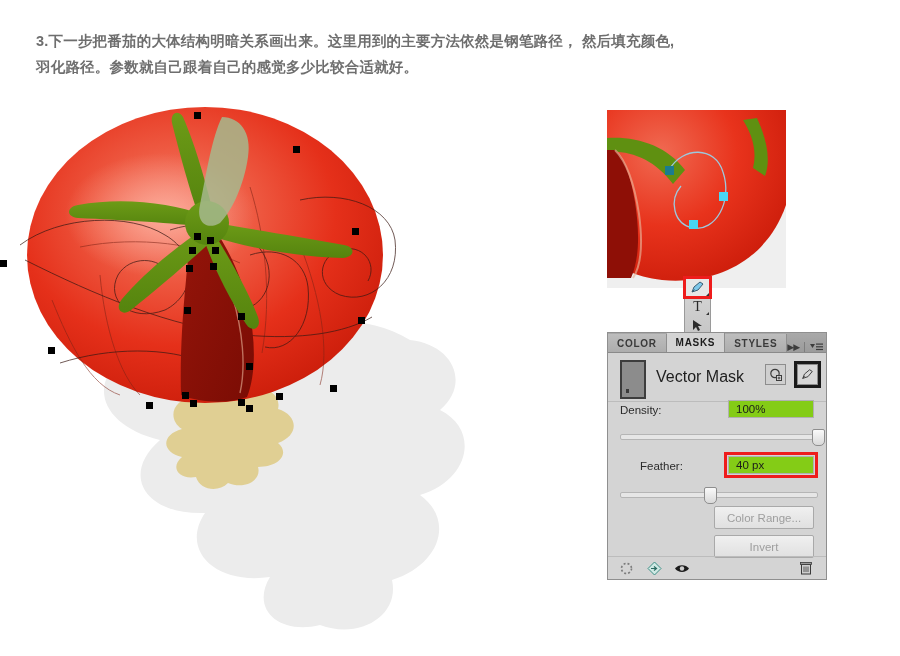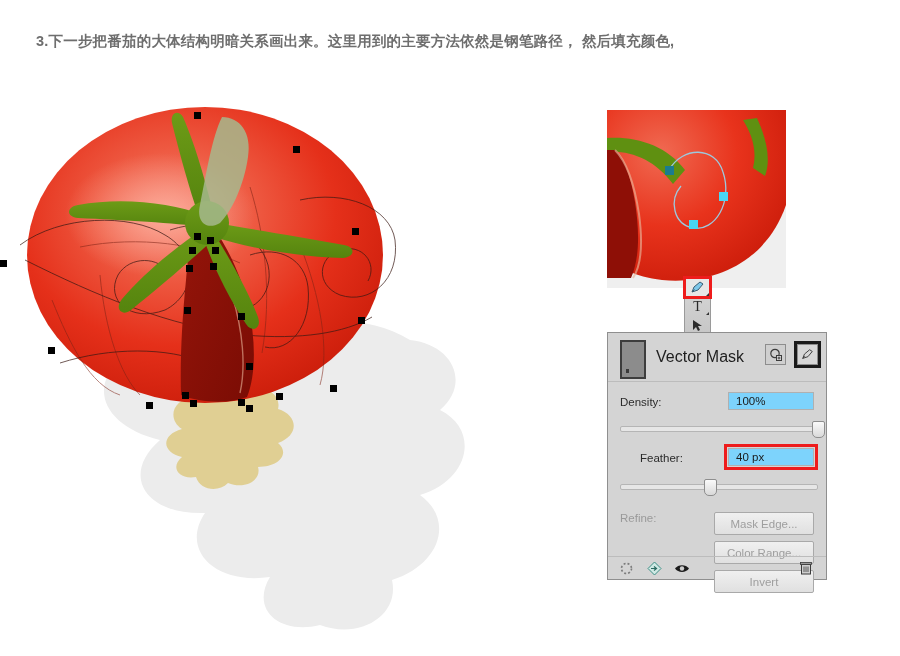--- a/index.html
+++ b/index.html
@@ -100,21 +100,21 @@
     display:flex;align-items:center;justify-content:center;
   }
   .hdr-btn.b1{right:40px;}
   .hdr-btn.b2{right:8px;outline:3px solid #1a1a1a;outline-offset:0px;background:#d7d7d7;}
 
   .ctrl{position:relative;padding:0 12px;}
   .ctrl-label{position:absolute;left:12px;top:0;font-size:11.5px;}
   .ctrl-label.dim{color:#9a9a9a;}
   .valbox{
     position:absolute;right:12px;top:-4px;width:86px;height:18px;
-    background:#7dd3fc;border:1px solid #b0b0b0;
+    background:#84cc16;border:1px solid #b0b0b0;
     font-size:11.5px;color:#1b1b1b;
     display:flex;align-items:center;padding-left:7px;box-sizing:border-box;
   }
   .valbox.hl{
     outline:3px solid #ee1c1c;outline-offset:1px;
   }
   .slider{
     position:absolute;left:12px;width:196px;height:4px;top:0;
     background:#e6e6e6;border:1px solid #b5b5b5;border-radius:2px;
   }
@@ -145,20 +145,21 @@
   .foot-spacer{flex:1;}
   .foot-icon.trash{margin-right:10px;margin-left:0;}
 </style>
 </head>
 <body>
 
 <div id="root">
 
   <div class="caption">
     <span>3.下一步把番茄的大体结构明暗关系画出来。这里用到的主要方法依然是钢笔路径， 然后填充颜色,</span>
+    <span>羽化路径。参数就自己跟着自己的感觉多少比较合适就好。</span>
   </div>
 
   <div class="stage">
     <svg width="600" height="545" viewBox="0 0 600 545" xmlns="http://www.w3.org/2000/svg">
       <defs>
         <radialGradient id="bodyGrad" cx="42%" cy="36%" r="72%">
           <stop offset="0%" stop-color="#f58573"></stop>
           <stop offset="30%" stop-color="#ee5a42"></stop>
           <stop offset="62%" stop-color="#e5301a"></stop>
           <stop offset="100%" stop-color="#c71a08"></stop>
@@ -306,20 +307,38 @@
     </div>
     <div class="tool-cell">
       <svg width="12" height="13" viewBox="0 0 12 13">
         <path d="M1 1 L1 11 L4 8 L6 12 L8 11 L6 7 L10 7 Z" fill="#2b2b2b"></path>
       </svg>
     </div>
   </div>
 
   <div class="panel">
 
+    <div class="panel-tabs">
+      <div class="tab">COLOR</div>
+      <div class="tab active">MASKS</div>
+      <div class="tab">STYLES</div>
+      <div class="tabs-spacer"></div>
+      <div class="tab-icons">
+        <span class="chev">▶▶</span>
+        <span class="divline"></span>
+        <span class="menuicon">
+          <svg width="13" height="9" viewBox="0 0 13 9">
+            <path d="M0 1 L5 1 L2.5 5 Z" fill="#3c3c3c"></path>
+            <rect x="6" y="0.5" width="7" height="1.2" fill="#3c3c3c"></rect>
+            <rect x="6" y="3.2" width="7" height="1.2" fill="#3c3c3c"></rect>
+            <rect x="6" y="5.9" width="7" height="1.2" fill="#3c3c3c"></rect>
+          </svg>
+        </span>
+      </div>
+    </div>
 
     <div class="mask-row">
       <div class="mask-thumb">
         <span class="dot"></span>
       </div>
       <div class="mask-label">Vector Mask</div>
       <div class="hdr-btn b1">
         <svg width="13" height="13" viewBox="0 0 13 13">
           <circle cx="6" cy="5.5" r="4.2" fill="none" stroke="#3c3c3c" stroke-width="1.2"></circle>
           <rect x="7.5" y="7.5" width="5" height="5" fill="#d7d7d7" stroke="#3c3c3c" stroke-width="1"></rect>
@@ -327,44 +346,40 @@
         </svg>
       </div>
       <div class="hdr-btn b2">
         <svg width="13" height="13" viewBox="0 0 15 13">
           <path d="M2 11 L4 6 L10 1 L13 3 L8 9 Z" fill="none" stroke="#3c3c3c" stroke-width="1.1"></path>
           <path d="M2 11 L4.5 8.5" stroke="#3c3c3c" stroke-width="1.1"></path>
         </svg>
       </div>
     </div>
 
-    <div class="ctrl" style="margin-top:14px;height:18px;padding-left:40px;">
+    <div class="ctrl" style="margin-top:2px;height:18px;padding-left:40px;">
       <span class="ctrl-label">Density:</span>
       <span class="valbox">100%</span>
     </div>
     <div class="ctrl" style="margin-top:12px;height:6px;">
       <div class="slider">
         <span class="knob" style="left:100%;"></span>
       </div>
     </div>
 
     <div class="ctrl" style="margin-top:20px;height:18px;margin-left:20px;">
       <span class="ctrl-label">Feather:</span>
       <span class="valbox hl">40 px</span>
     </div>
     <div class="ctrl" style="margin-top:14px;height:6px;">
       <div class="slider">
         <span class="knob" style="left:45%;"></span>
       </div>
     </div>
 
-    <div class="ctrl" style="margin-top:22px;height:21px;">
-      <span class="ctrl-label dim">Refine:</span>
-      <span class="btn" style="top:0;">Mask Edge...</span>
-    </div>
     <div class="ctrl" style="margin-top:8px;height:21px;padding-left:44px;">
       <span class="btn" style="top:0;">Color Range...</span>
     </div>
     <div class="ctrl" style="margin-top:8px;height:21px;">
       <span class="btn" style="top:0;">Invert</span>
     </div>
 
     <div class="panel-footer">
       <span class="foot-icon">
         <svg width="13" height="13" viewBox="0 0 13 13">

